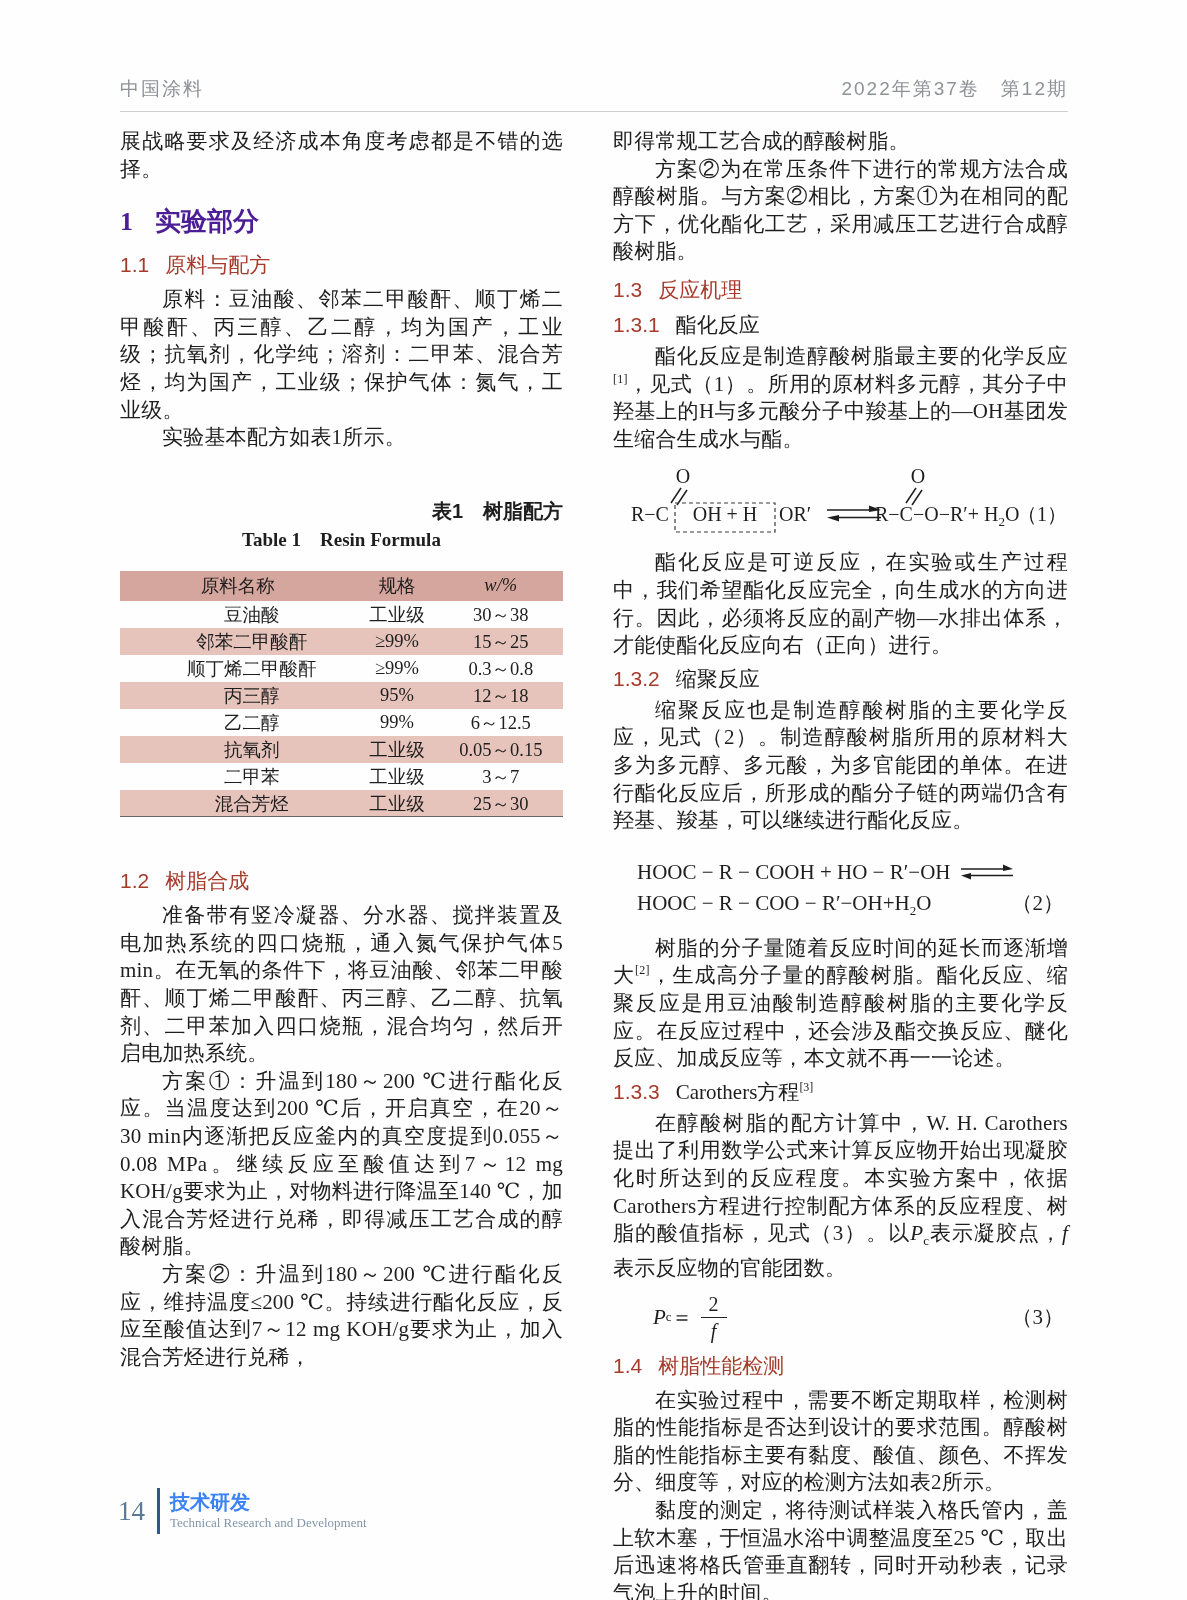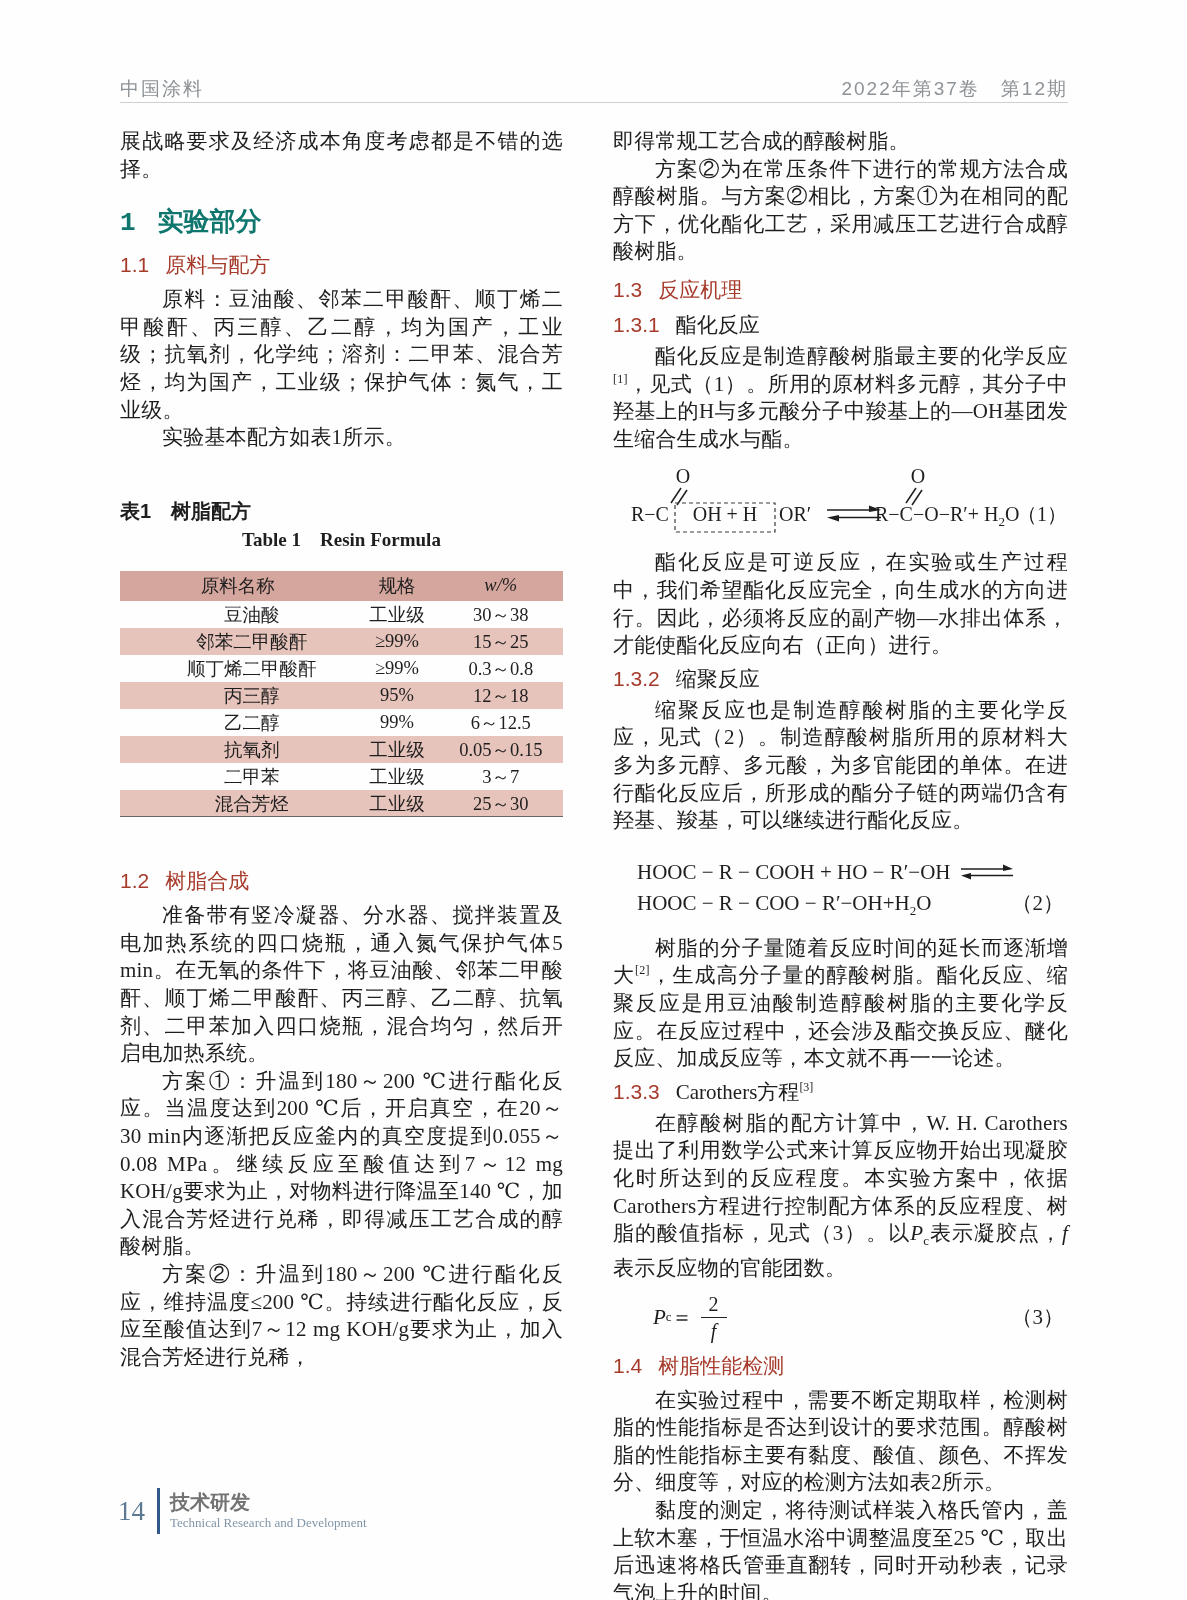--- a/index.html
+++ b/index.html
@@ -7,57 +7,57 @@
   .page {
     position:relative; width:1187px; height:1600px; margin:0 auto;
     background:#fefefe; overflow:hidden;
     font-family:"Liberation Serif","DejaVu Serif",serif;
     color:#1e1e1e;
   }
   
   .pg-header {
     position:absolute; top:76px; left:120px; width:948px;
     display:flex; justify-content:space-between; align-items:flex-end;
-    border-bottom:1.5px solid #ccd0d2;
+    padding-bottom:9px; border-bottom:1.5px solid #ccd0d2;
     color:#8d9296; font-size:19px; letter-spacing:2px;
     font-family:"Liberation Sans","DejaVu Sans",sans-serif;
   }
   
   .content {
     position:absolute; top:128px; left:120px; width:948px;
     display:flex; gap:50px;
   }
   .col { width:455px; }
   p.body {
     font-size:21px; line-height:27.6px; text-align:justify;
     letter-spacing:0.2px;
   }
   p.ind { text-indent:2em; }
   sup.ref { font-size:12px; vertical-align:super; line-height:0; }
   
   .h1 {
-    margin:21px 0 12px; color:#0f766e;
-    font-family:Liberation Mono, monospace;
+    margin:21px 0 12px; color:#4c1d95;
+    font-family:Liberation Serif, serif;
     font-weight:bold; font-size:26px;
   }
   .h1 .num { margin-right:22px; }
   .h2 {
     margin:10px 0 7px; color:#a63b2c;
     font-family:"Liberation Sans","DejaVu Sans",sans-serif;
     font-weight:normal; font-size:21px;
   }
   .h2 .num { margin-right:16px; }
   .h3 { margin:5px 0 4px; font-size:21px; }
   .h3 .num {
     color:#a63b2c; margin-right:16px;
     font-family:"Liberation Sans","DejaVu Sans",sans-serif;
   }
   
   .tbl-title-cn {
-    margin-top:46px; text-align:left; font-weight:bold; font-size:20px;
+    margin-top:46px; text-align:right; font-weight:bold; font-size:20px;
     font-family:"Liberation Sans","DejaVu Sans",sans-serif;
   }
   .tbl-title-en {
     text-align:center; font-weight:bold; font-size:19px; margin-top:2px;
   }
   table.resin {
     width:100%; border-collapse:collapse; margin-top:18px;
     font-size:18.5px; border-bottom:1.5px solid #666;
   }
   table.resin th {
@@ -92,21 +92,21 @@
     position:absolute; left:118px; top:1488px;
     display:flex; align-items:center;
   }
   .pg-footer .pnum {
     font-size:27px; color:#5d7a95; margin-right:12px;
     font-family:"Liberation Serif",serif;
   }
   .pg-footer .vbar { width:3px; height:46px; background:#30598a; margin-right:10px; }
   .pg-footer .fcn {
     font-family:"Liberation Sans","DejaVu Sans",sans-serif;
-    font-weight:bold; font-size:20px; color:#737373; line-height:24px;
+    font-weight:bold; font-size:20px; color:#3b82f6; line-height:24px;
   }
   .pg-footer .fen { font-size:13px; color:#8195a8; line-height:18px; }
 </style>
 </head>
 <body>
 
 <div class="page">
 
   <div class="pg-header">
     <span>中国涂料</span>

